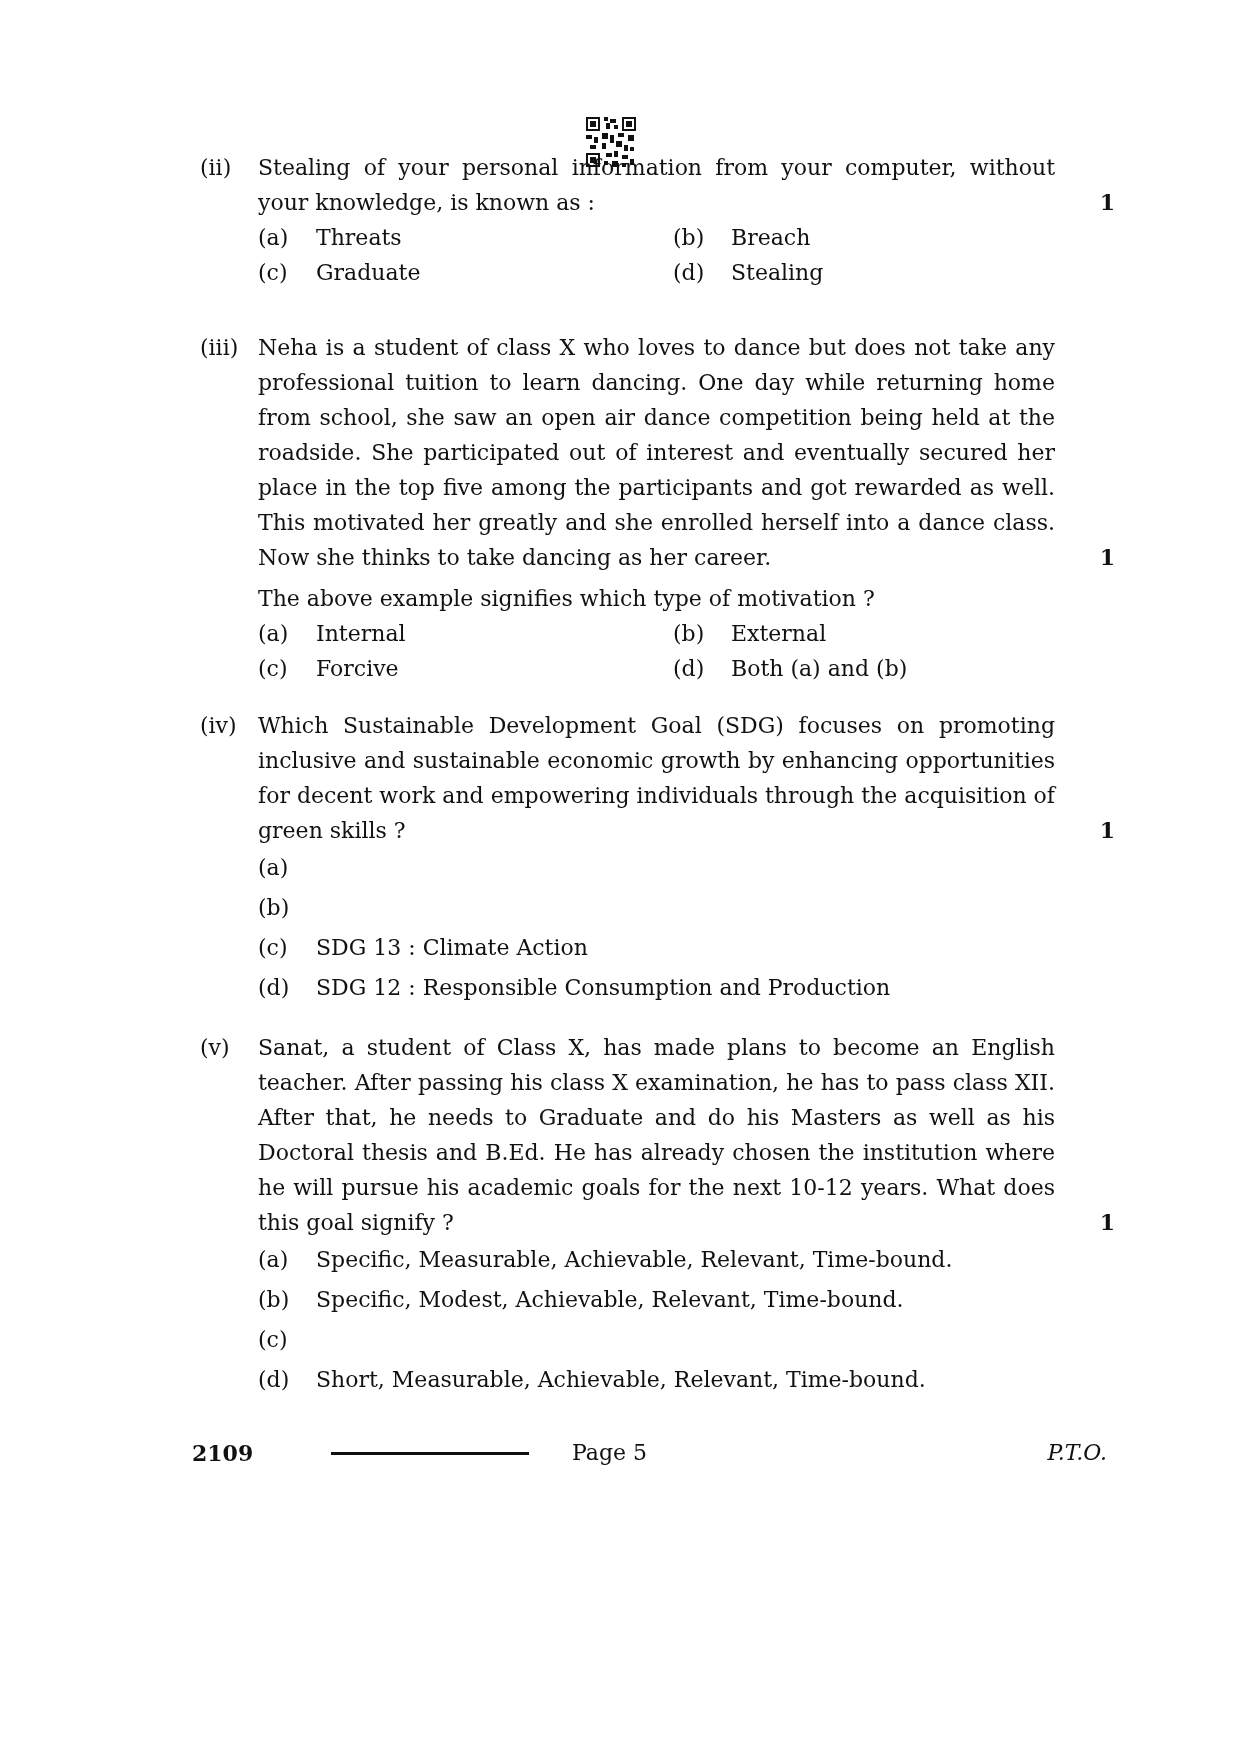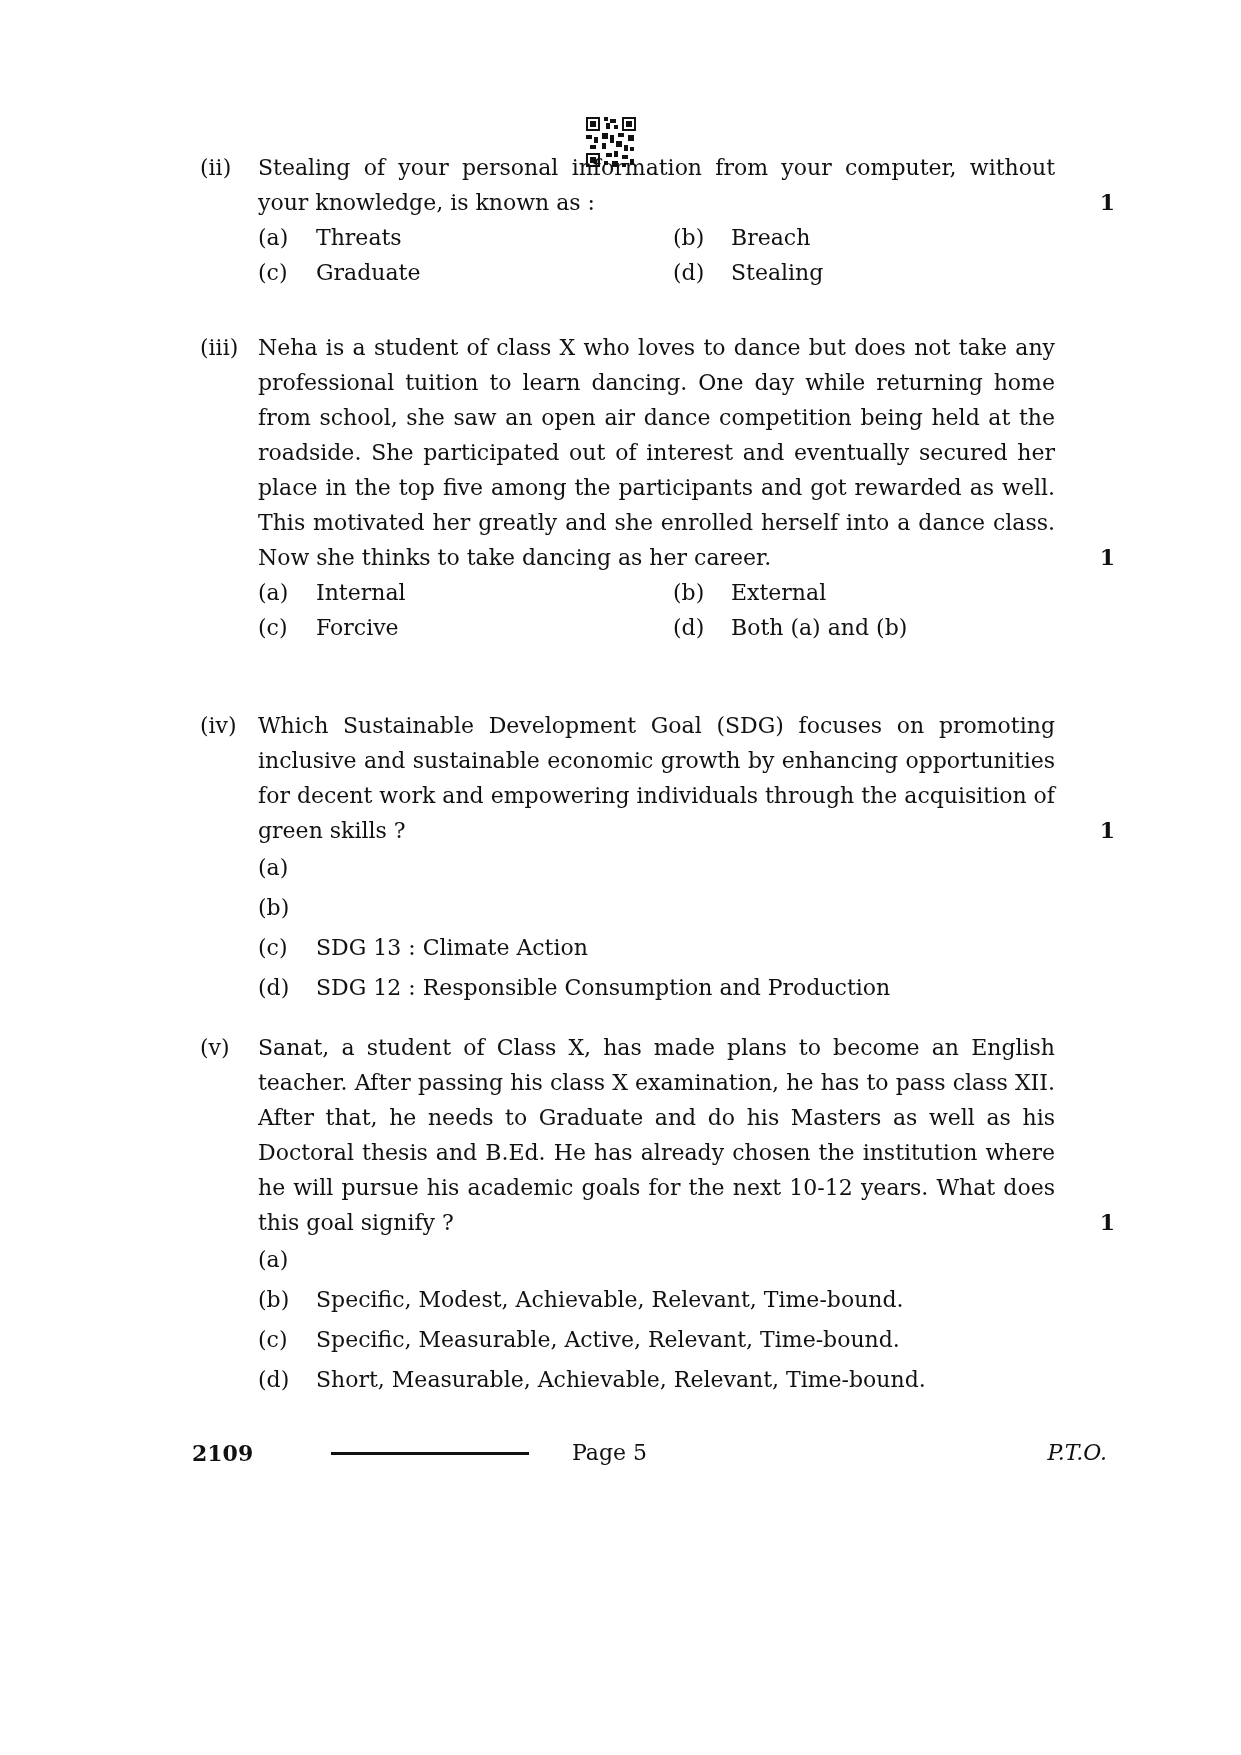--- a/index.html
+++ b/index.html
@@ -96,20 +96,21 @@
         <span class="lbl">(d)</span>
         <span>Stealing</span>
       </div>
   </div>
 </div>
 
 <div class="q" style="top:330px;">
   <span class="qnum">(iii)</span>
   <div class="qbody">Neha is a student of class X who loves to dance but does not take any professional tuition to learn dancing. One day while returning home from school, she saw an open air dance competition being held at the roadside. She participated out of interest and eventually secured her place in the top five among the participants and got rewarded as well. This motivated her greatly and she enrolled herself into a dance class. Now she thinks to take dancing as her career.</div>
   <span class="marks" style="top:210px;">1</span>
+  <div class="sub">The above example signifies which type of motivation ?</div>
   <div class="opts2">
     <div class="opt">
         <span class="lbl">(a)</span>
         <span>Internal</span>
       </div>
     <div class="opt">
         <span class="lbl">(b)</span>
         <span>External</span>
       </div>
     <div class="opt">
@@ -145,28 +146,28 @@
   </div>
 </div>
 
 <div class="q" style="top:1030px;">
   <span class="qnum">(v)</span>
   <div class="qbody">Sanat, a student of Class X, has made plans to become an English teacher. After passing his class X examination, he has to pass class XII. After that, he needs to Graduate and do his Masters as well as his Doctoral thesis and B.Ed. He has already chosen the institution where he will pursue his academic goals for the next 10-12 years. What does this goal signify ?</div>
   <span class="marks" style="top:175px;">1</span>
   <div class="opts1">
     <div class="opt">
         <span class="lbl">(a)</span>
+        <span>Specific, Measurable, Achievable, Relevant, Time-bound.</span>
       </div>
     <div class="opt">
         <span class="lbl">(b)</span>
         <span>Specific, Modest, Achievable, Relevant, Time-bound.</span>
       </div>
     <div class="opt">
         <span class="lbl">(c)</span>
-        <span>Specific, Measurable, Active, Relevant, Time-bound.</span>
       </div>
     <div class="opt">
         <span class="lbl">(d)</span>
         <span>Short, Measurable, Achievable, Relevant, Time-bound.</span>
       </div>
   </div>
 </div>
 
 <div class="footer">
   <span class="code">2109</span>

